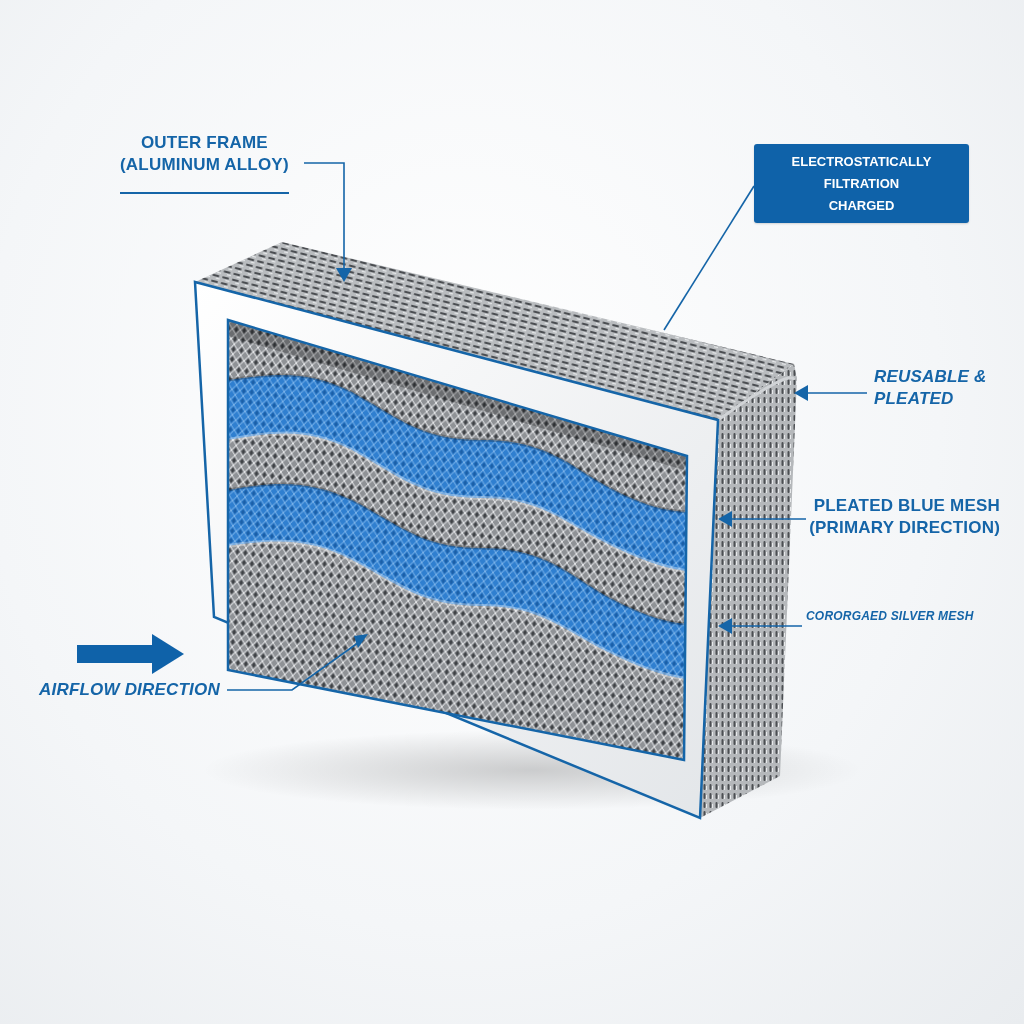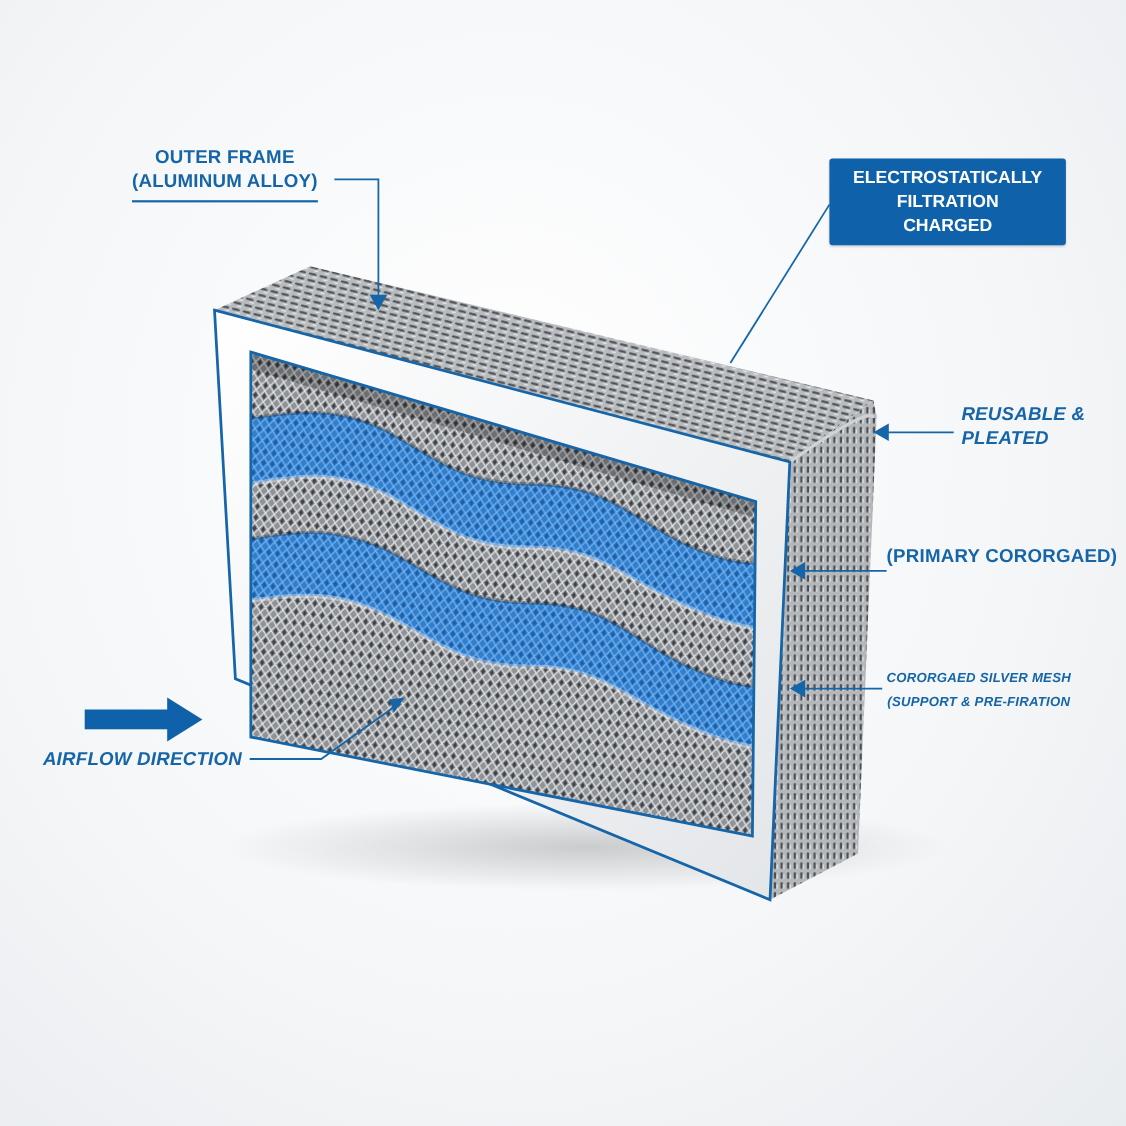--- a/index.html
+++ b/index.html
@@ -14,26 +14,26 @@
     position: absolute; color: #1565a8; font-weight: bold;
     font-family: "Liberation Sans", sans-serif; font-size: 17px; line-height: 22px;
     letter-spacing: 0.2px; white-space: nowrap;
   }
   .label span { display: block; }
   .label.center { text-align: center; }
   .label.left { text-align: left; font-style: italic; }
   .callout-box {
     position: absolute; left: 742px; top: 144px; width: 215px; height: 79px;
     background: #0f62a9; border-radius: 3px; color: #fff;
-    font-family: "Liberation Sans", sans-serif; font-weight: bold; font-size: 16px;
+    font-family: "Liberation Sans", sans-serif; font-weight: bold; font-size: 13px;
     line-height: 22px; text-align: center;
     display: flex; flex-direction: column; justify-content: center;
     box-shadow: 0 1px 2px rgba(0,0,0,0.15);
   }
-  .underline { border-bottom: 2px solid #1565a8; padding-bottom: 6px; }
+  .underline { border-bottom: 2px solid #1565a8; padding-bottom: 16px; }
   svg { position: absolute; left: 0; top: 0; }
 </style>
 </head>
 <body>
 
 <div class="stage">
 
   <svg width="1024" height="1024" viewBox="0 0 1024 1024">
     <defs>
       <pattern id="meshTop" width="10" height="6" patternUnits="userSpaceOnUse" patternTransform="rotate(14)">
@@ -135,25 +135,25 @@
     <span>FILTRATION</span>
     <span>CHARGED</span>
   </div>
 
   <div class="label left" style="left:862px; top:366px;">
     <span>REUSABLE &amp;</span>
     <span>PLEATED</span>
   </div>
 
   <div class="label" style="left:794px; top:495px; text-align:right; width:194px;">
-    <span>(PRIMARY CORORGAED)</span>
+    <span>PLEATED BLUE MESH</span>
+    <span>(PRIMARY DIRECTION)</span>
   </div>
 
   <div class="label left" style="left:794px; top:605px; font-size:12px;text-align:center;">
     <span>CORORGAED SILVER MESH</span>
-    <span>(SUPPORT &amp; PRE-FIRATION</span>
   </div>
 
   <div class="label left" style="left:27px; top:679px;">
     <span>AIRFLOW DIRECTION</span>
   </div>
 
 </div>
 
 </body></html>

